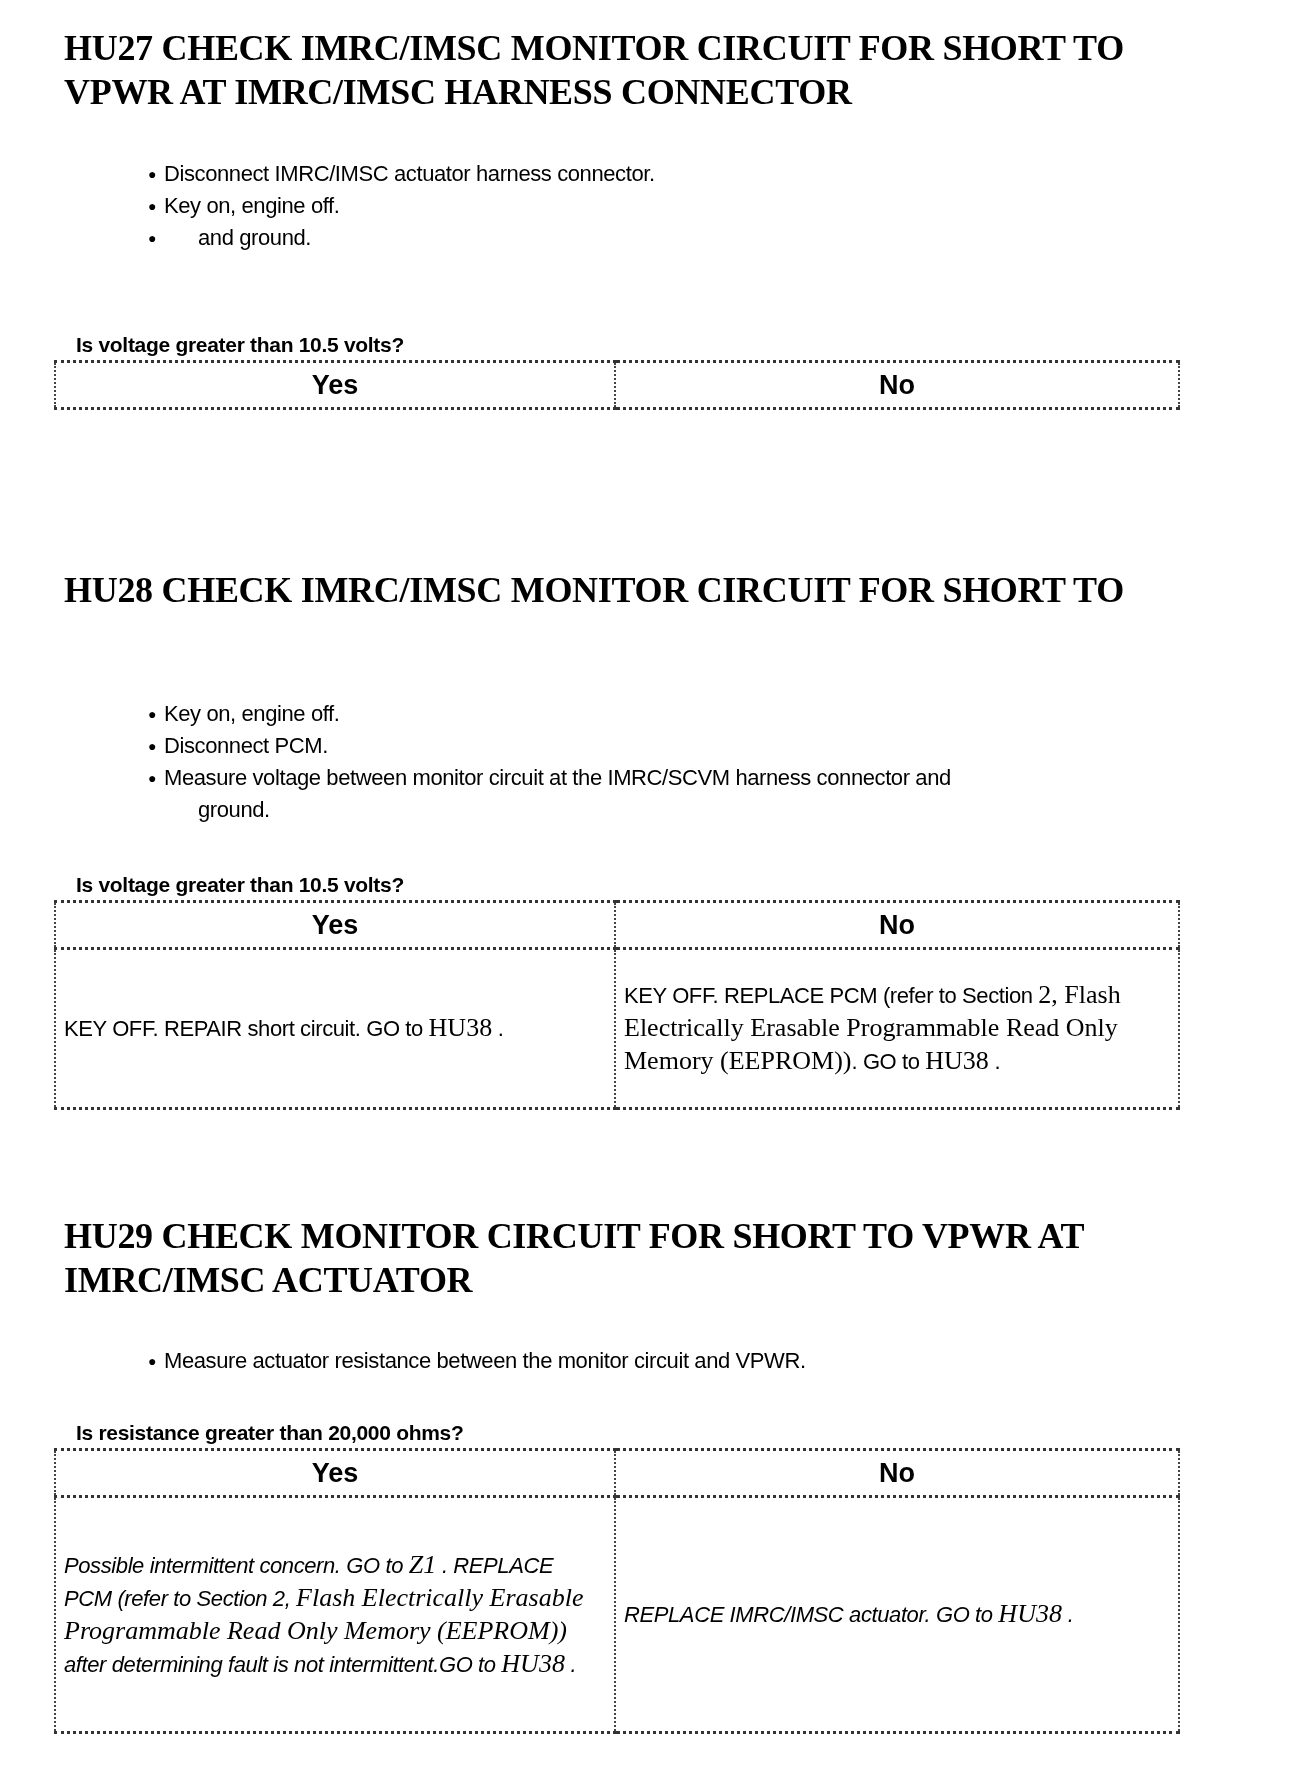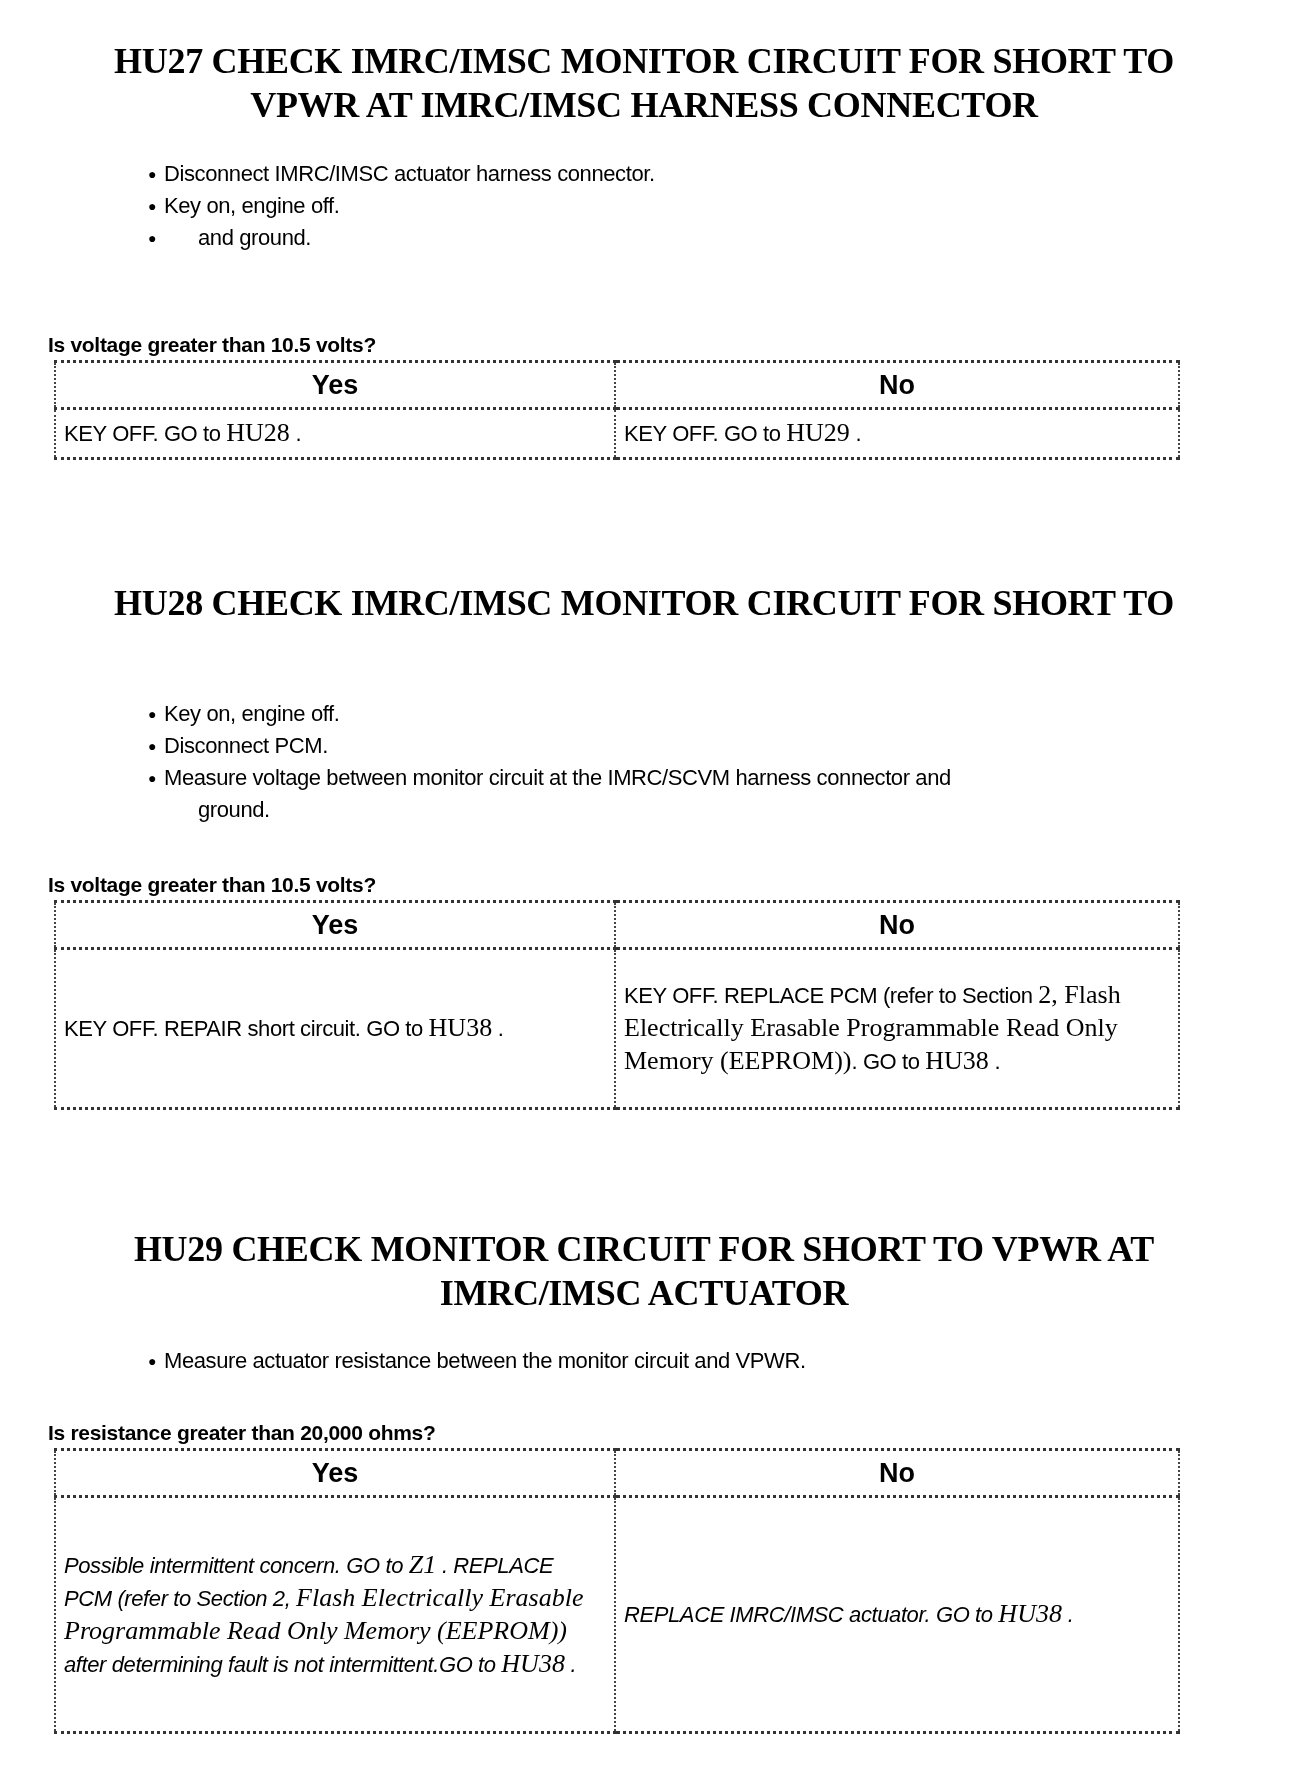--- a/index.html
+++ b/index.html
@@ -18,23 +18,22 @@
     .section {
       position: absolute;
       left: 64px;
       width: 1160px;
     }
     .title {
       font-family: "Liberation Serif", serif;
       font-weight: bold;
       font-size: 36px;
       line-height: 44px;
-      margin: 13px;
+      margin: 0;
       letter-spacing: -0.3px;
-      text-align: center;
     }
     .steps {
       list-style: none;
       margin: 0;
       padding: 0;
       position: absolute;
       left: 84px;
       width: 1180px;
     }
     .steps li {
@@ -49,21 +48,21 @@
       left: 0;
       top: 0;
       font-size: 14px;
     }
     .steps li .cont {
       display: block;
       padding-left: 34px;
     }
     .question {
       position: absolute;
-      left: 48px;
+      left: 76px;
       font-weight: bold;
       font-size: 21px;
       line-height: 26px;
       letter-spacing: -0.3px;
     }
     table.decision {
       position: absolute;
       left: 54px;
       width: 1124px;
       border-collapse: collapse;
@@ -111,24 +110,20 @@
 <table class="decision" style="top:360px;">
   <colgroup>
       <col class="c1">
       <col class="c2">
     </colgroup>
   <tbody>
       <tr>
     <th>Yes</th>
     <th>No</th>
   </tr>
-  <tr style="height:50px;">
-    <td><span>KEY OFF. GO to </span><a class="serif">HU28</a><span> .</span></td>
-    <td><span>KEY OFF. GO to </span><a class="serif">HU29</a><span> .</span></td>
-  </tr>
 </tbody>
   </table>
 
 <div class="section" style="top:568px;">
   <h2 class="title">
     <span>HU28 CHECK IMRC/IMSC MONITOR CIRCUIT FOR SHORT TO</span><br>
   </h2>
 </div>
 <ul class="steps" style="top:698px; left:148px;">
   <li><span class="bullet">●</span><span>Key on, engine off.</span></li>

